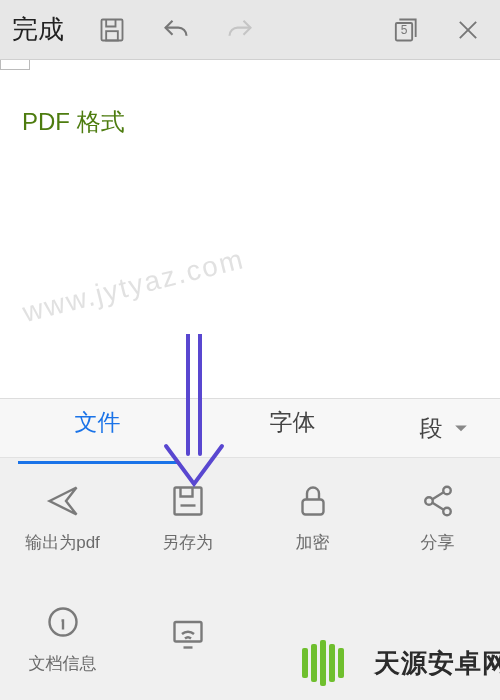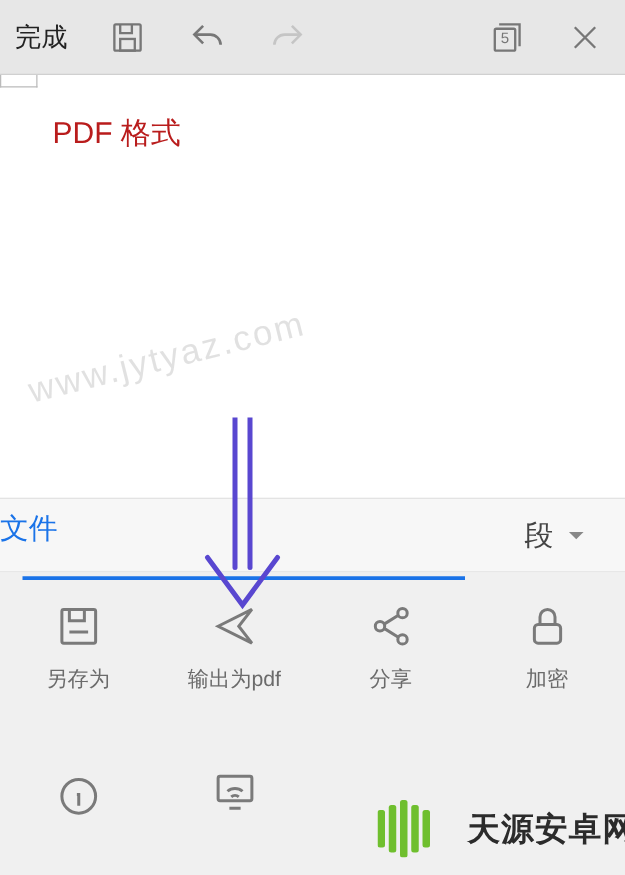--- a/index.html
+++ b/index.html
@@ -1,35 +1,35 @@
 <!DOCTYPE html>
 <html><head>
   <meta charset="utf-8">
   <style>
     * { margin: 0; padding: 0; box-sizing: border-box; -webkit-tap-highlight-color: transparent; }
     html, body { width: 500px; height: 700px; font-family: "PingFang SC", "Microsoft YaHei", Arial, sans-serif; overflow: hidden; background: #fff; }
 
     
     .topbar { height: 60px; background: #e7e7e7; display: flex; align-items: center; border-bottom: 1px solid #d0d0d0; }
-    .topbar .done { color: #222; font-size: 21px; padding: 0 16px 0 12px; text-align: right; }
+    .topbar .done { color: #222; font-size: 26px; padding: 0 16px 0 12px; text-align: right; }
     .topbar .tbicon { width: 64px; display: flex; align-items: center; justify-content: center; }
     .topbar .tbicon svg { width: 28px; height: 28px; }
     .topbar .spacer { flex: 1; }
 
     
     .doc { position: relative; height: 338px; background: #fff; }
     .doc .sheet-stub { position: absolute; left: 0; top: 0; width: 30px; height: 10px; background: #fff; border: 1px solid #bbb; border-top: none; }
-    .doc .pagetext { position: absolute; left: 22px; top: 30px; font-size: 24px; color: #b91c1c; margin-left: 20px; }
+    .doc .pagetext { position: absolute; left: 22px; top: 46px; font-size: 24px; color: #4d7c0f; }
 
     
     .wm { position: absolute; left: 20px; top: 210px; transform: rotate(-14deg); font-size: 28px; letter-spacing: 2px; color: rgba(200,200,200,.55); white-space: nowrap; pointer-events: none; }
 
     
     .tabs { height: 60px; background: #f7f7f7; border-top: 1px solid #ddd; border-bottom: 1px solid #e2e2e2; display: flex; align-items: center; }
-    .tab { flex: 1; text-align: left; font-size: 23px; color: #444; position: relative; height: 72px; line-height: 60px; }
+    .tab { flex: 1; text-align: center; font-size: 23px; color: #444; position: relative; height: 72px; line-height: 60px; }
     .tab.active { color: #1a73e8; }
     .tab.active::after { content: ""; position: absolute; left: 18px; right: 18px; bottom: 0; height: 3px; background: #1a73e8; }
     .segtab { width: 110px; display: flex; align-items: center; justify-content: center; gap: 8px; font-size: 23px; color: #444; }
 
     
     .arrow-ann { position: absolute; left: 160px; top: 334px; pointer-events: none; }
 
     
     .actions { background: #f0f0f0; height: 242px; display: grid; grid-template-columns: repeat(4,1fr); grid-template-rows: repeat(2,1fr); }
     .action { display: flex; flex-direction: column; align-items: center; justify-content: center; gap: 8px; }
@@ -85,66 +85,68 @@
   </div>
 
   <div class="doc">
     <div class="sheet-stub"></div>
     <div class="pagetext">PDF 格式</div>
     <div class="wm">www.jytyaz.com</div>
   </div>
 
   <div class="tabs">
     <div class="tab active">文件</div>
+    <div class="tab">字体</div>
     <div class="segtab">
       <span>段</span>
       <svg width="20" height="20" viewBox="0 0 24 24" fill="#888">
           <path d="M5 9l7 7 7-7z"></path>
         </svg>
     </div>
   </div>
 
   <div class="actions">
 
     <div class="action">
       <span class="ic"><svg viewBox="0 0 24 24" fill="none" stroke="#7a7a7a" stroke-width="1.6">
+            <path d="M3 12l18-9-7 9 7 9z"></path>
+          </svg></span>
+      <span class="label">输出为pdf</span>
+    </div>
+    <div class="action">
+      <span class="ic"><svg viewBox="0 0 24 24" fill="none" stroke="#7a7a7a" stroke-width="1.6">
             <rect x="3" y="3" width="18" height="18" rx="1"></rect>
             <path d="M7 3v6h8V3"></path>
             <path d="M7 15h10"></path>
           </svg></span>
       <span class="label">另存为</span>
     </div>
     <div class="action">
       <span class="ic"><svg viewBox="0 0 24 24" fill="none" stroke="#7a7a7a" stroke-width="1.6">
-            <path d="M3 12l18-9-7 9 7 9z"></path>
+            <rect x="5" y="11" width="14" height="10" rx="2"></rect>
+            <path d="M8 11V7a4 4 0 0 1 8 0v4"></path>
           </svg></span>
-      <span class="label">输出为pdf</span>
+      <span class="label">加密</span>
     </div>
     <div class="action">
       <span class="ic"><svg viewBox="0 0 24 24" fill="none" stroke="#7a7a7a" stroke-width="1.6">
             <circle cx="6" cy="12" r="2.5"></circle>
             <circle cx="18" cy="5" r="2.5"></circle>
             <circle cx="18" cy="19" r="2.5"></circle>
             <path d="M8 11l8-5M8 13l8 5"></path>
           </svg></span>
       <span class="label">分享</span>
     </div>
-    <div class="action">
-      <span class="ic"><svg viewBox="0 0 24 24" fill="none" stroke="#7a7a7a" stroke-width="1.6">
-            <rect x="5" y="11" width="14" height="10" rx="2"></rect>
-            <path d="M8 11V7a4 4 0 0 1 8 0v4"></path>
-          </svg></span>
-      <span class="label">加密</span>
-    </div>
 
     <div class="action">
       <span class="ic"><svg viewBox="0 0 24 24" fill="none" stroke="#7a7a7a" stroke-width="1.6">
             <circle cx="12" cy="12" r="9"></circle>
             <path d="M12 8h.01M11 11h1v6"></path>
           </svg></span>
+      <span class="label">文档信息</span>
     </div>
     <div class="action">
       <span class="ic"><svg viewBox="0 0 24 24" fill="none" stroke="#7a7a7a" stroke-width="1.6">
             <rect x="3" y="4" width="18" height="13" rx="1"></rect>
             <path d="M8 12a6 6 0 0 1 8 0"></path>
             <path d="M10 15a3 3 0 0 1 4 0"></path>
             <path d="M9 21h6"></path>
           </svg></span>
       <span class="label"></span>
     </div>

